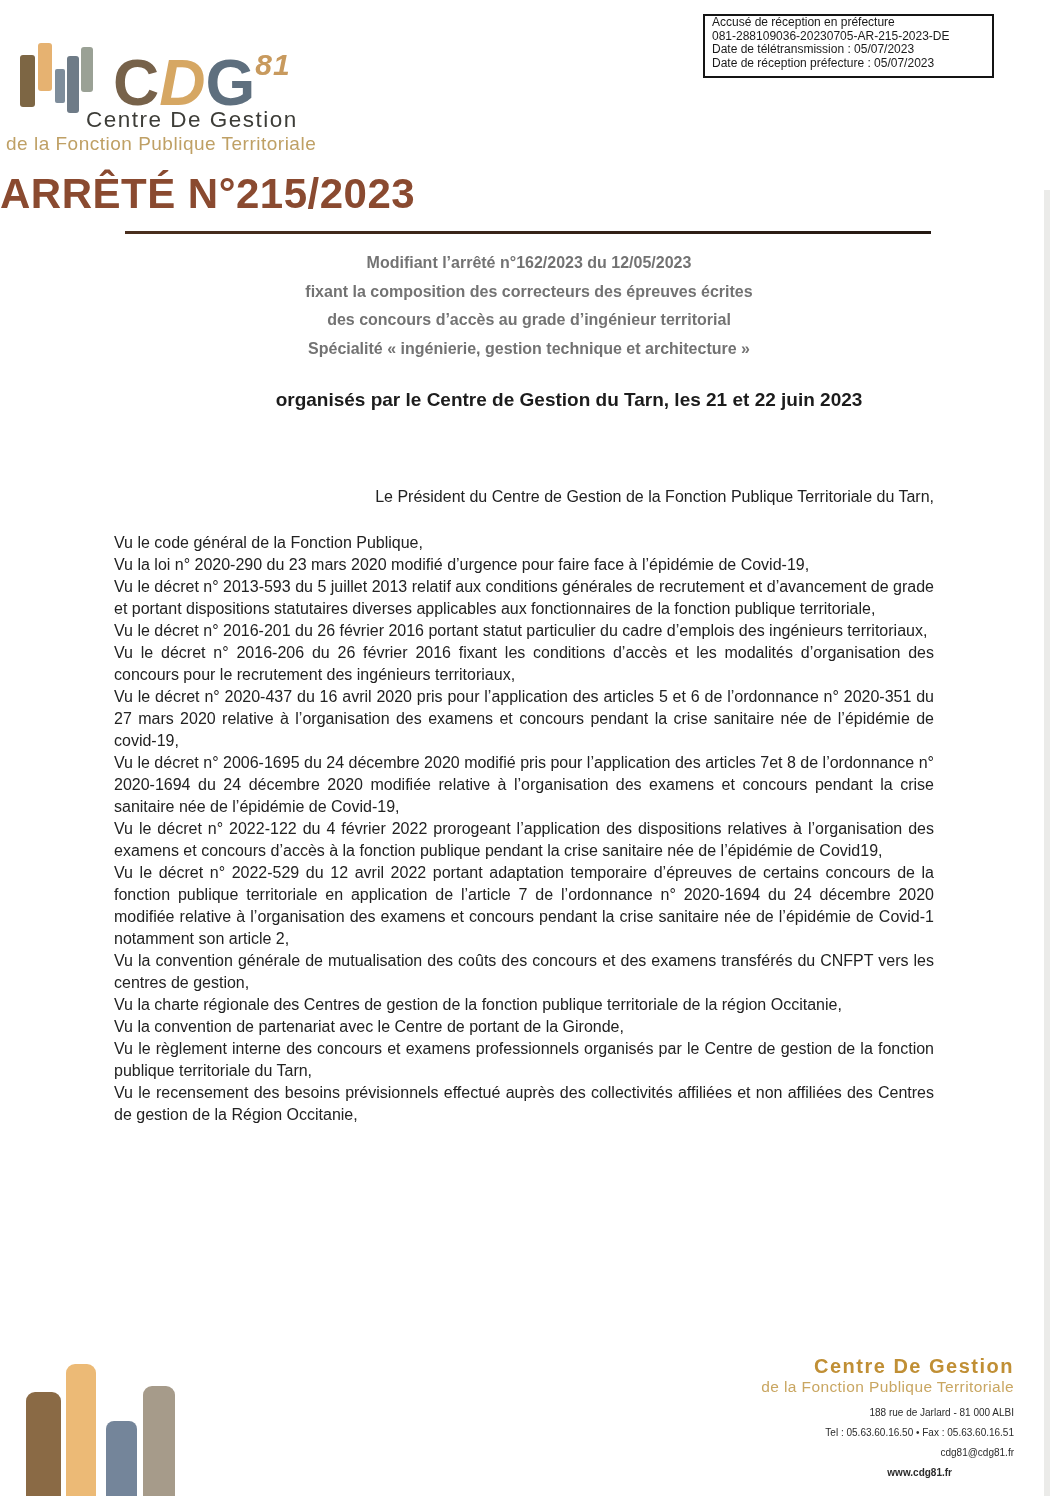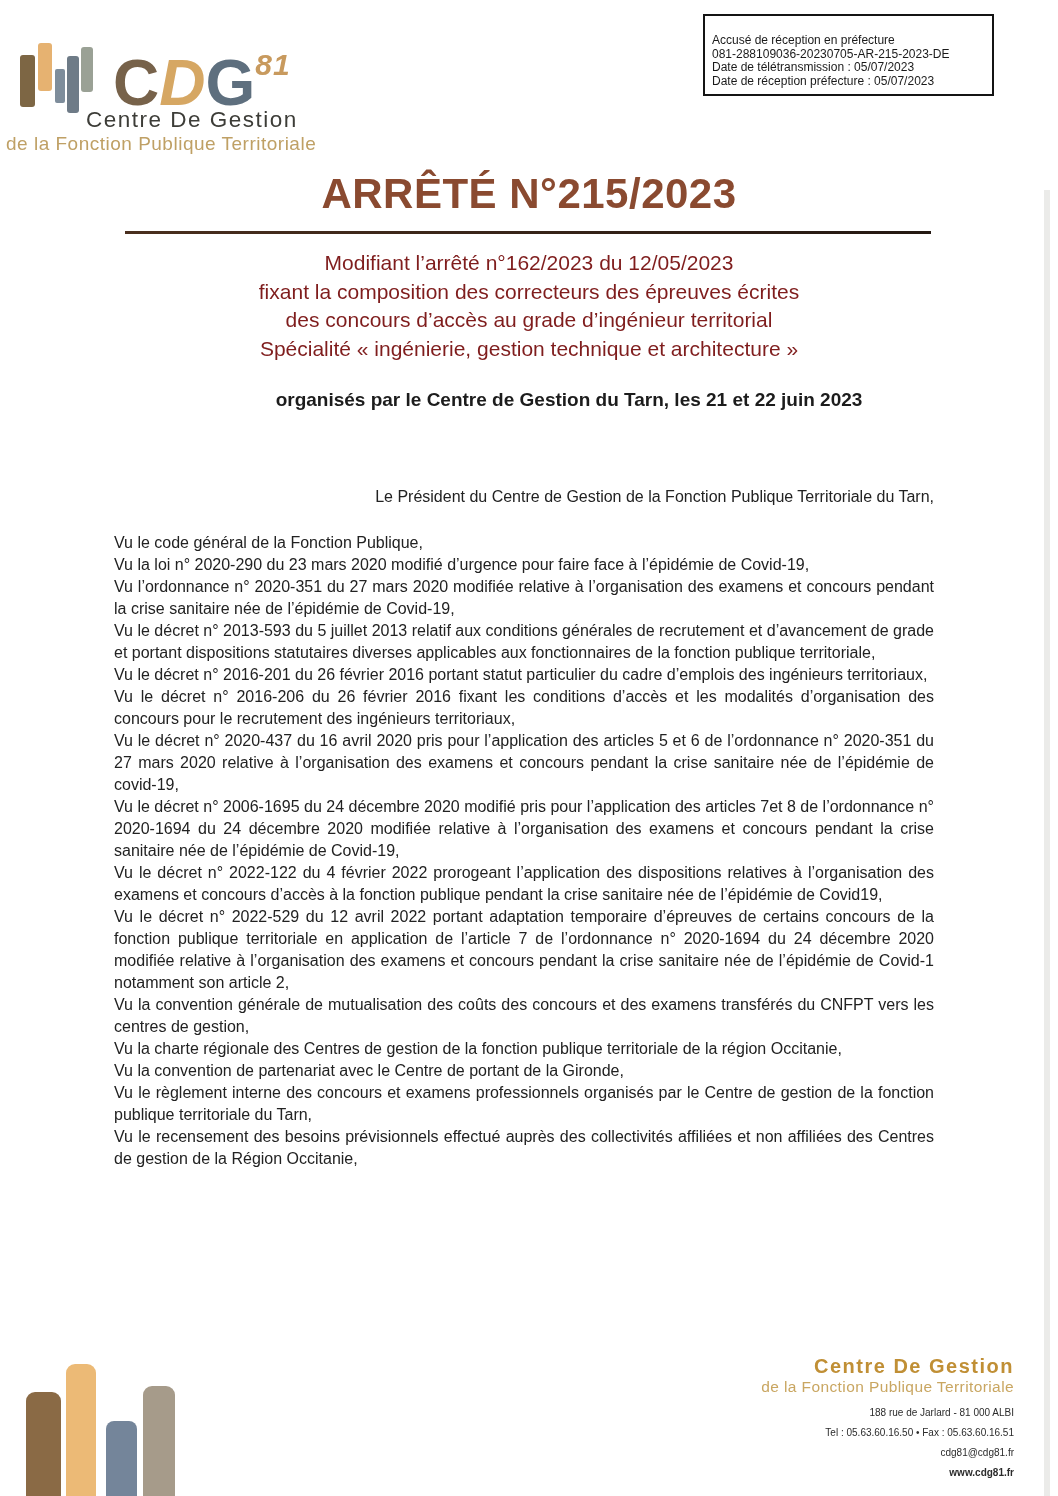--- a/index.html
+++ b/index.html
@@ -23,51 +23,51 @@
   .logo-acronym .lc{color:#77624a;}
   .logo-acronym .ld{color:#d6a763;font-style:italic;}
   .logo-acronym .lg{color:#5e6f7e;}
   .logo-acronym .lsup{font-size:30px;font-weight:bold;color:#c89a5e;vertical-align:30px;font-style:italic;letter-spacing:1px;}
   .logo-name{position:absolute;left:86px;top:107px;font-size:22.5px;color:#3d3d38;letter-spacing:1.5px;white-space:nowrap;}
   .logo-sub{position:absolute;left:6px;top:133px;font-size:19px;color:#bfa065;letter-spacing:.5px;white-space:nowrap;}
   
   .stamp{
     position:absolute;left:703px;top:14px;width:274px;
     border:2px solid #141414;background:#fff;
-    padding:18px 6px 6px 7px;
+    padding:0 6px 6px 7px;
     font-size:12px;line-height:13.5px;color:#1a1a1a;white-space:nowrap;
   }
   
   .title{
     position:absolute;left:0;top:170px;width:100%;
-    text-align:center;font-size:42px;font-weight:bold;
+    text-align:left;font-size:42px;font-weight:bold;
     color:#8a4a30;letter-spacing:.5px;
   }
   .title-rule{position:absolute;left:125px;top:231px;width:806px;height:3px;background:linear-gradient(90deg,#4a2f1e,#241812);}
   
   .subtitle{
     position:absolute;left:0;top:249px;width:100%;
-    text-align:center;font-size:21px;font-weight:normal;color:#7f1d1d;line-height:28.5px;
+    text-align:center;font-size:16px;font-weight:bold;color:#737373;line-height:28.5px;
   }
   .organizer{
     position:absolute;left:0;top:389px;width:100%;
     text-align:center;font-size:19px;font-weight:bold;color:#1c1c1c;padding-left:40px;
   }
   
   .body-text{
     position:absolute;left:114px;top:486px;width:820px;
     font-size:16px;line-height:22px;color:#222;text-align:justify;
   }
   .body-text p{margin:0;}
   .body-text p.intro{margin-bottom:24px;text-align:right;}
   
   .f-org{position:absolute;right:44px;top:1355px;font-size:20px;font-weight:bold;color:#c08f35;letter-spacing:1.5px;white-space:nowrap;}
   .f-org-sub{position:absolute;right:44px;top:1378px;font-size:15.5px;color:#c9a661;letter-spacing:.4px;white-space:nowrap;}
   .f-address{position:absolute;right:44px;top:1403px;text-align:right;font-size:10px;line-height:20px;color:#2b2b2b;white-space:nowrap;}
-  .f-address .site{font-weight:bold;}
+  .f-address .site{font-weight:bold;text-align:center;}
   
   .fbar{position:absolute;bottom:0;}
   .fbar.fb1{left:26px;height:104px;width:35px;background:#8a6a45;border-radius:9px 9px 0 0;}
   .fbar.fb2{left:66px;height:132px;width:30px;background:#ecba76;border-radius:9px 9px 0 0;}
   .fbar.fb3{left:106px;height:75px;width:31px;background:#74859a;border-radius:8px 8px 0 0;}
   .fbar.fb4{left:143px;height:110px;width:32px;background:#a69b8a;border-radius:9px 9px 0 0;}
   
   .scan-edge{position:absolute;left:1044px;top:190px;width:6px;height:1306px;background:#ebebe9;}
 </style>
 </head>
@@ -101,21 +101,20 @@
     <div>fixant la composition des correcteurs des épreuves écrites</div>
     <div>des concours d’accès au grade d’ingénieur territorial</div>
     <div>Spécialité « ingénierie, gestion technique et architecture »</div>
   </div>
   <div class="organizer">organisés par le Centre de Gestion du Tarn, les 21 et 22 juin 2023</div>
 
   <div class="body-text">
     <p class="intro">Le Président du Centre de Gestion de la Fonction Publique Territoriale du Tarn,</p>
     <p>Vu le code général de la Fonction Publique,</p>
     <p>Vu la loi n° 2020-290 du 23 mars 2020 modifié d’urgence pour faire face à l’épidémie de Covid-19,</p>
-    <p>Vu l’ordonnance n° 2020-351 du 27 mars 2020 modifiée relative à l’organisation des examens et concours pendant la crise sanitaire née de l’épidémie de Covid-19,</p>
     <p>Vu le décret n° 2013-593 du 5 juillet 2013 relatif aux conditions générales de recrutement et d’avancement de grade et portant dispositions statutaires diverses applicables aux fonctionnaires de la fonction publique territoriale,</p>
     <p>Vu le décret n° 2016-201 du 26 février 2016 portant statut particulier du cadre d’emplois des ingénieurs territoriaux,</p>
     <p>Vu le décret n° 2016-206 du 26 février 2016 fixant les conditions d’accès et les modalités d’organisation des concours pour le recrutement des ingénieurs territoriaux,</p>
     <p>Vu le décret n° 2020-437 du 16 avril 2020 pris pour l’application des articles 5 et 6 de l’ordonnance n° 2020-351 du 27 mars 2020 relative à l’organisation des examens et concours pendant la crise sanitaire née de l’épidémie de covid-19,</p>
     <p>Vu le décret n° 2006-1695 du 24 décembre 2020 modifié pris pour l’application des articles 7et 8 de l’ordonnance n° 2020-1694 du 24 décembre 2020 modifiée relative à l’organisation des examens et concours pendant la crise sanitaire née de l’épidémie de Covid-19,</p>
     <p>Vu le décret n° 2022-122 du 4 février 2022 prorogeant l’application des dispositions relatives à l’organisation des examens et concours d’accès à la fonction publique pendant la crise sanitaire née de l’épidémie de Covid19,</p>
     <p>Vu le décret n° 2022-529 du 12 avril 2022 portant adaptation temporaire d’épreuves de certains concours de la fonction publique territoriale en application de l’article 7 de l’ordonnance n° 2020-1694 du 24 décembre 2020 modifiée relative à l’organisation des examens et concours pendant la crise sanitaire née de l’épidémie de Covid-1 notamment son article 2,</p>
     <p>Vu la convention générale de mutualisation des coûts des concours et des examens transférés du CNFPT vers les centres de gestion,</p>
     <p>Vu la charte régionale des Centres de gestion de la fonction publique territoriale de la région Occitanie,</p>
     <p>Vu la convention de partenariat avec le Centre de portant de la Gironde,</p>

